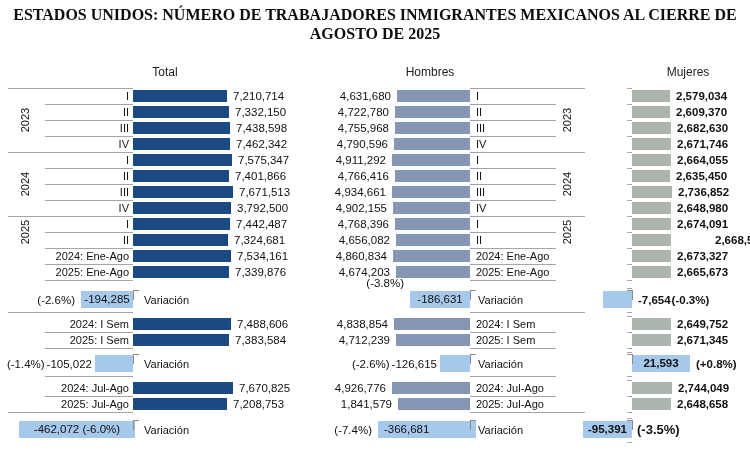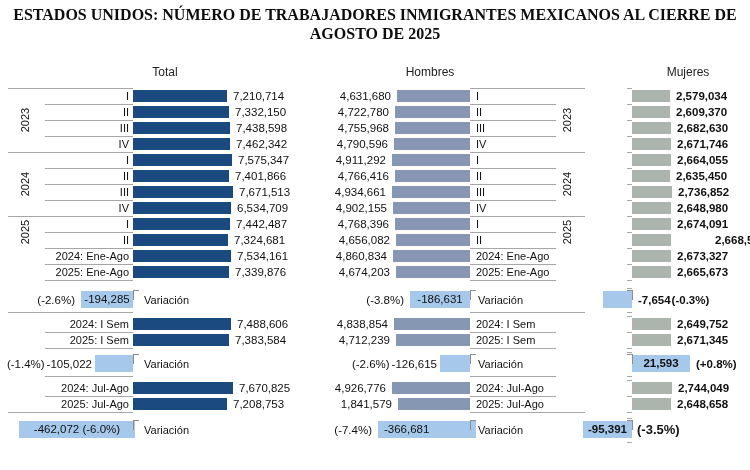--- a/index.html
+++ b/index.html
@@ -44,21 +44,21 @@
       <div style="position: absolute; left: 125px; top: 66px; width: 99px; height: 12px; background: rgb(26, 74, 128);"></div>
       <div style="position: absolute; left: 230px; top: 64px; height: 16px; line-height: 16px; font-size: 11.5px; white-space: nowrap;">7,575,347</div>
       <div style="position: absolute; left: 0px; width: 121px; text-align: right; top: 80px; height: 16px; line-height: 16px; font-size: 11px; white-space: nowrap;">II</div>
       <div style="position: absolute; left: 125px; top: 82px; width: 96px; height: 12px; background: rgb(26, 74, 128);"></div>
       <div style="position: absolute; left: 227px; top: 80px; height: 16px; line-height: 16px; font-size: 11.5px; white-space: nowrap;">7,401,866</div>
       <div style="position: absolute; left: 0px; width: 121px; text-align: right; top: 96px; height: 16px; line-height: 16px; font-size: 11px; white-space: nowrap;">III</div>
       <div style="position: absolute; left: 125px; top: 98px; width: 100px; height: 12px; background: rgb(26, 74, 128);"></div>
       <div style="position: absolute; left: 231px; top: 96px; height: 16px; line-height: 16px; font-size: 11.5px; white-space: nowrap;">7,671,513</div>
       <div style="position: absolute; left: 0px; width: 121px; text-align: right; top: 112px; height: 16px; line-height: 16px; font-size: 11px; white-space: nowrap;">IV</div>
       <div style="position: absolute; left: 125px; top: 114px; width: 98px; height: 12px; background: rgb(26, 74, 128);"></div>
-      <div style="position: absolute; left: 229px; top: 112px; height: 16px; line-height: 16px; font-size: 11.5px; white-space: nowrap;">6,534,709</div>
+      <div style="position: absolute; left: 229px; top: 112px; height: 16px; line-height: 16px; font-size: 11.5px; white-space: nowrap;">3,792,500</div>
       <div style="position: absolute; left: 0px; width: 121px; text-align: right; top: 128px; height: 16px; line-height: 16px; font-size: 11px; white-space: nowrap;">I</div>
       <div style="position: absolute; left: 125px; top: 130px; width: 97px; height: 12px; background: rgb(26, 74, 128);"></div>
       <div style="position: absolute; left: 228px; top: 128px; height: 16px; line-height: 16px; font-size: 11.5px; white-space: nowrap;">7,442,487</div>
       <div style="position: absolute; left: 0px; width: 121px; text-align: right; top: 144px; height: 16px; line-height: 16px; font-size: 11px; white-space: nowrap;">II</div>
       <div style="position: absolute; left: 125px; top: 146px; width: 95px; height: 12px; background: rgb(26, 74, 128);"></div>
       <div style="position: absolute; left: 226px; top: 144px; height: 16px; line-height: 16px; font-size: 11.5px; white-space: nowrap;">7,324,681</div>
       <div style="position: absolute; left: 0px; width: 121px; text-align: right; top: 160px; height: 16px; line-height: 16px; font-size: 11px; white-space: nowrap;">2024: Ene-Ago</div>
       <div style="position: absolute; left: 125px; top: 162px; width: 98px; height: 12px; background: rgb(26, 74, 128);"></div>
       <div style="position: absolute; left: 229px; top: 160px; height: 16px; line-height: 16px; font-size: 11.5px; white-space: nowrap;">7,534,161</div>
       <div style="position: absolute; left: 0px; width: 121px; text-align: right; top: 176px; height: 16px; line-height: 16px; font-size: 11px; white-space: nowrap;">2025: Ene-Ago</div>
@@ -178,21 +178,21 @@
       <div style="position: absolute; left: 152px; top: 176px; width: 86px; height: 1px; background: rgb(166, 166, 166);"></div>
       <div style="position: absolute; left: 152px; top: 192px; width: 86px; height: 1px; background: rgb(166, 166, 166);"></div>
       <div style="position: absolute; left: 152px; top: 244px; width: 86px; height: 1px; background: rgb(166, 166, 166);"></div>
       <div style="position: absolute; left: 152px; top: 260px; width: 86px; height: 1px; background: rgb(166, 166, 166);"></div>
       <div style="position: absolute; left: 152px; top: 288px; width: 86px; height: 1px; background: rgb(166, 166, 166);"></div>
       <div style="position: absolute; left: 152px; top: 308px; width: 86px; height: 1px; background: rgb(166, 166, 166);"></div>
       <div style="position: absolute; left: 219px; top: 24px; width: 60px; height: 16px; text-align: center; transform: rotate(-90deg); line-height: 16px; font-size: 11px; white-space: nowrap;">2023</div>
       <div style="position: absolute; left: 219px; top: 88px; width: 60px; height: 16px; text-align: center; transform: rotate(-90deg); line-height: 16px; font-size: 11px; white-space: nowrap;">2024</div>
       <div style="position: absolute; left: 219px; top: 136px; width: 60px; height: 16px; text-align: center; transform: rotate(-90deg); line-height: 16px; font-size: 11px; white-space: nowrap;">2025</div>
       <div style="position: absolute; top: 203px; width: 60px; height: 17px; background: rgb(165, 200, 235); line-height: 17px; text-align: center; font-size: 11.5px; white-space: nowrap; left: 92px;">-186,631</div>
-      <div style="position: absolute; left: 0px; width: 86px; text-align: right; top: 200px; height: 24px; line-height: 24px; font-size: 11.5px; white-space: nowrap;">(-3.8%)</div>
+      <div style="position: absolute; left: 0px; width: 86px; text-align: right; top: 183px; height: 24px; line-height: 24px; font-size: 11.5px; white-space: nowrap;">(-3.8%)</div>
       <div style="position: absolute; left: 152px; top: 202px; width: 5px; height: 9px; border-top: 1px solid rgb(140, 140, 140); border-left: 1px solid rgb(140, 140, 140);"></div>
       <div style="position: absolute; left: 160px; top: 200px; height: 24px; line-height: 24px; font-size: 11px; white-space: nowrap;">Variación</div>
       <div style="position: absolute; top: 267px; width: 30px; height: 17px; background: rgb(165, 200, 235); line-height: 17px; text-align: center; font-size: 11.5px; white-space: nowrap; left: 122px;"></div>
       <div style="position: absolute; left: 0px; width: 119px; display: flex; justify-content: flex-end; gap: 2px; top: 264px; height: 24px; line-height: 24px;">
         <div style="position: static; font-size: 11.5px; white-space: nowrap;">(-2.6%)</div>
         <div style="position: static; font-size: 11.5px; white-space: nowrap;">-126,615</div>
       </div>
       <div style="position: absolute; left: 152px; top: 266px; width: 5px; height: 9px; border-top: 1px solid rgb(140, 140, 140); border-left: 1px solid rgb(140, 140, 140);"></div>
       <div style="position: absolute; left: 160px; top: 264px; height: 24px; line-height: 24px; font-size: 11px; white-space: nowrap;">Variación</div>
       <div style="position: absolute; top: 333px; width: 92px; height: 17px; background: rgb(165, 200, 235); line-height: 17px; text-align: left; font-size: 11.5px; white-space: nowrap; left: 60px; padding-left: 6px;">-366,681</div>

